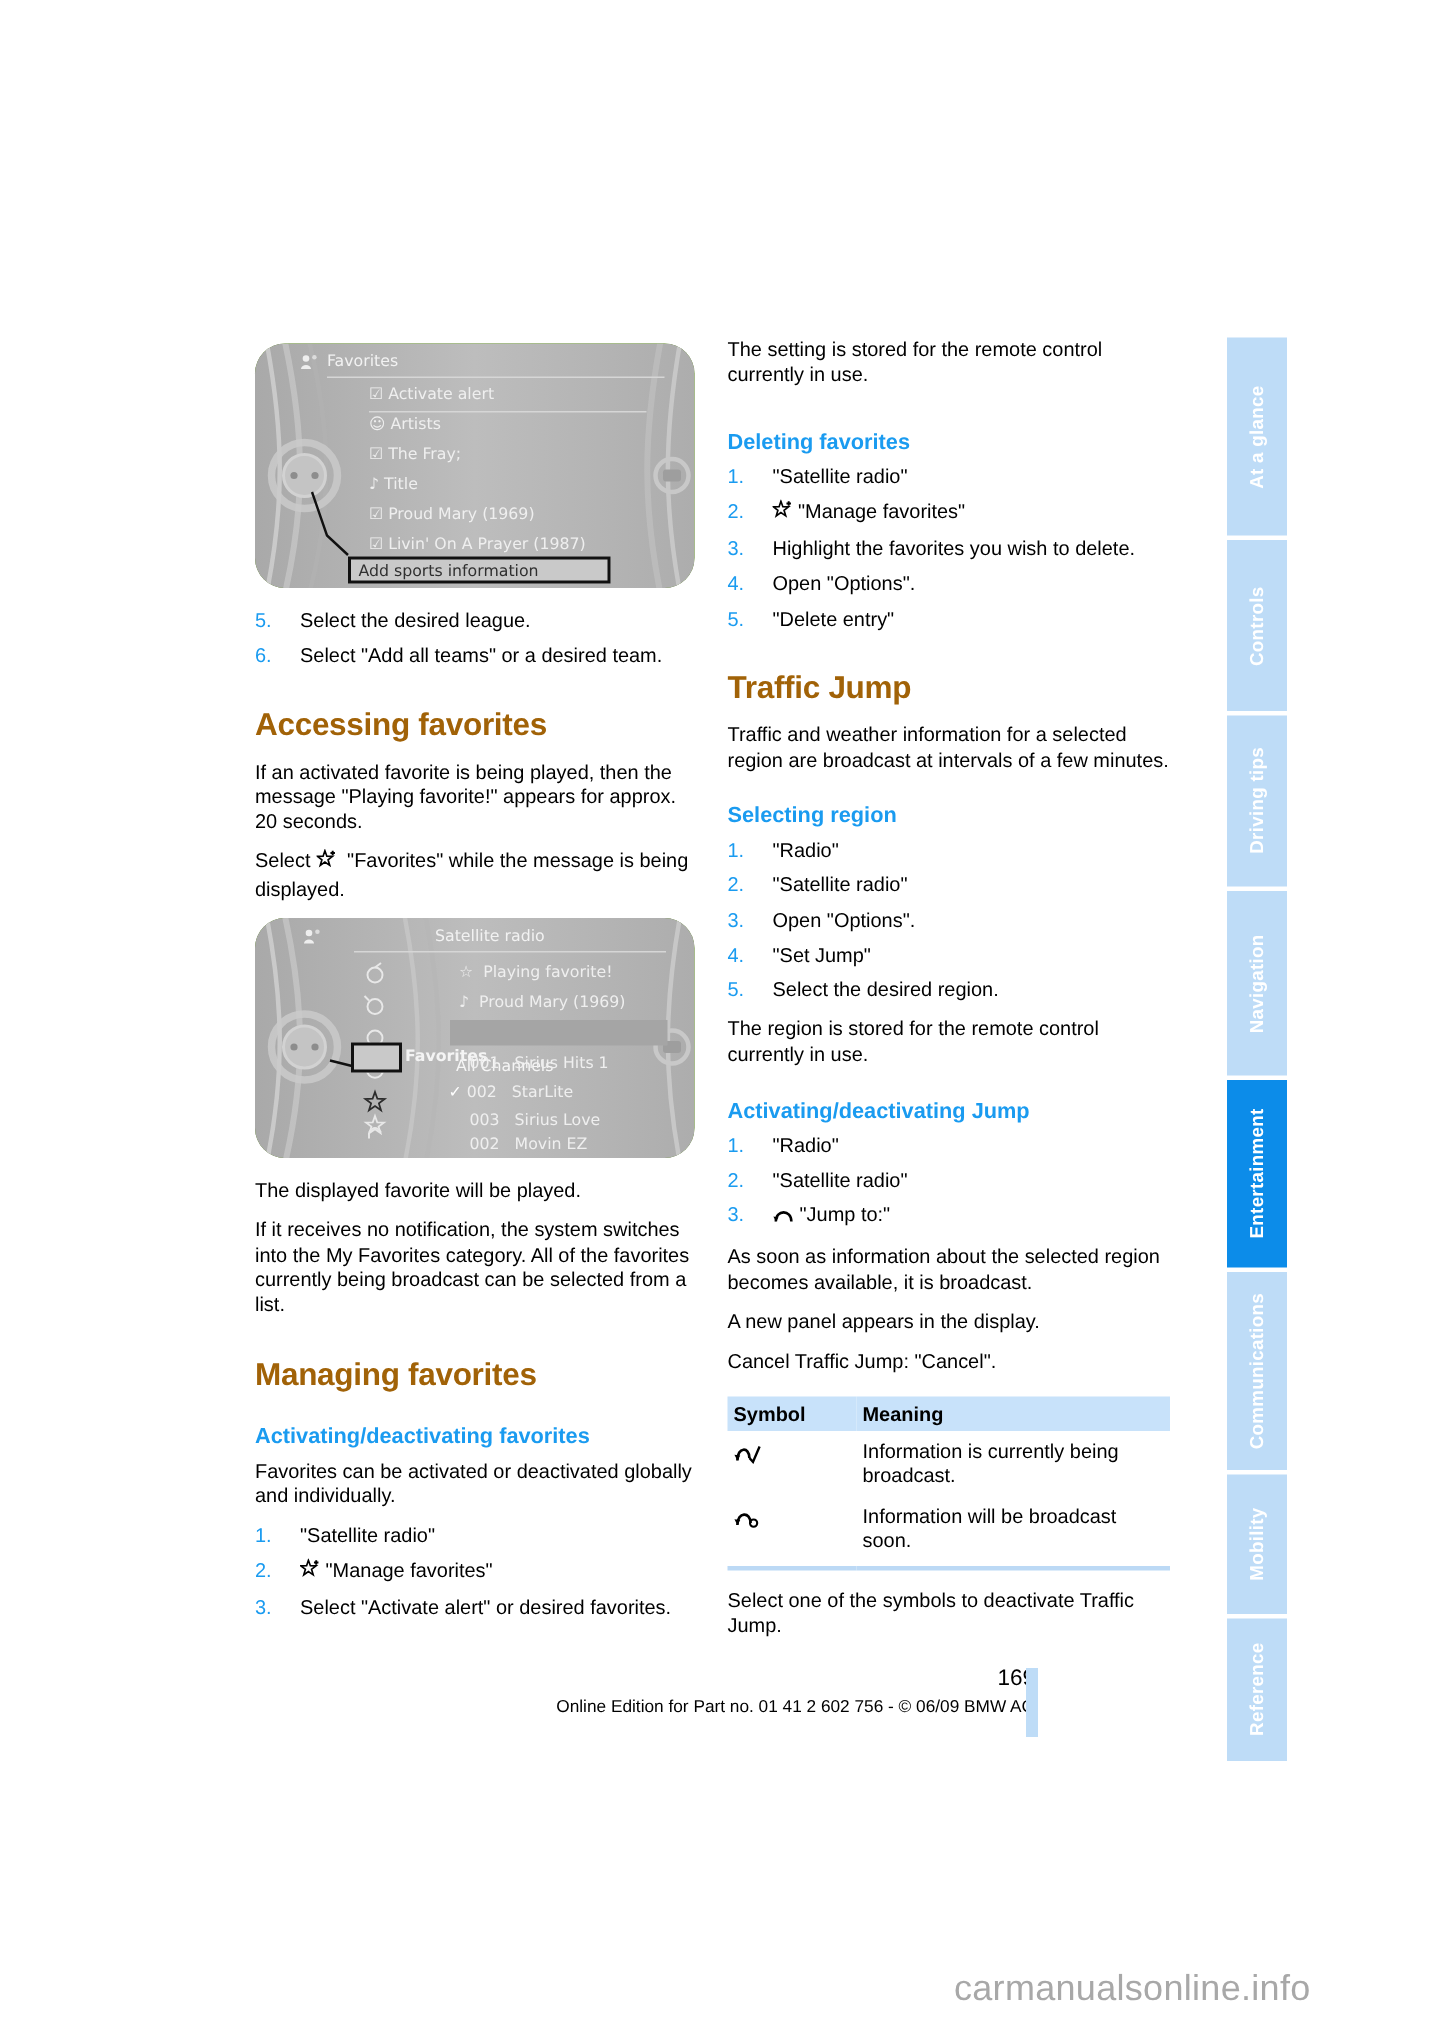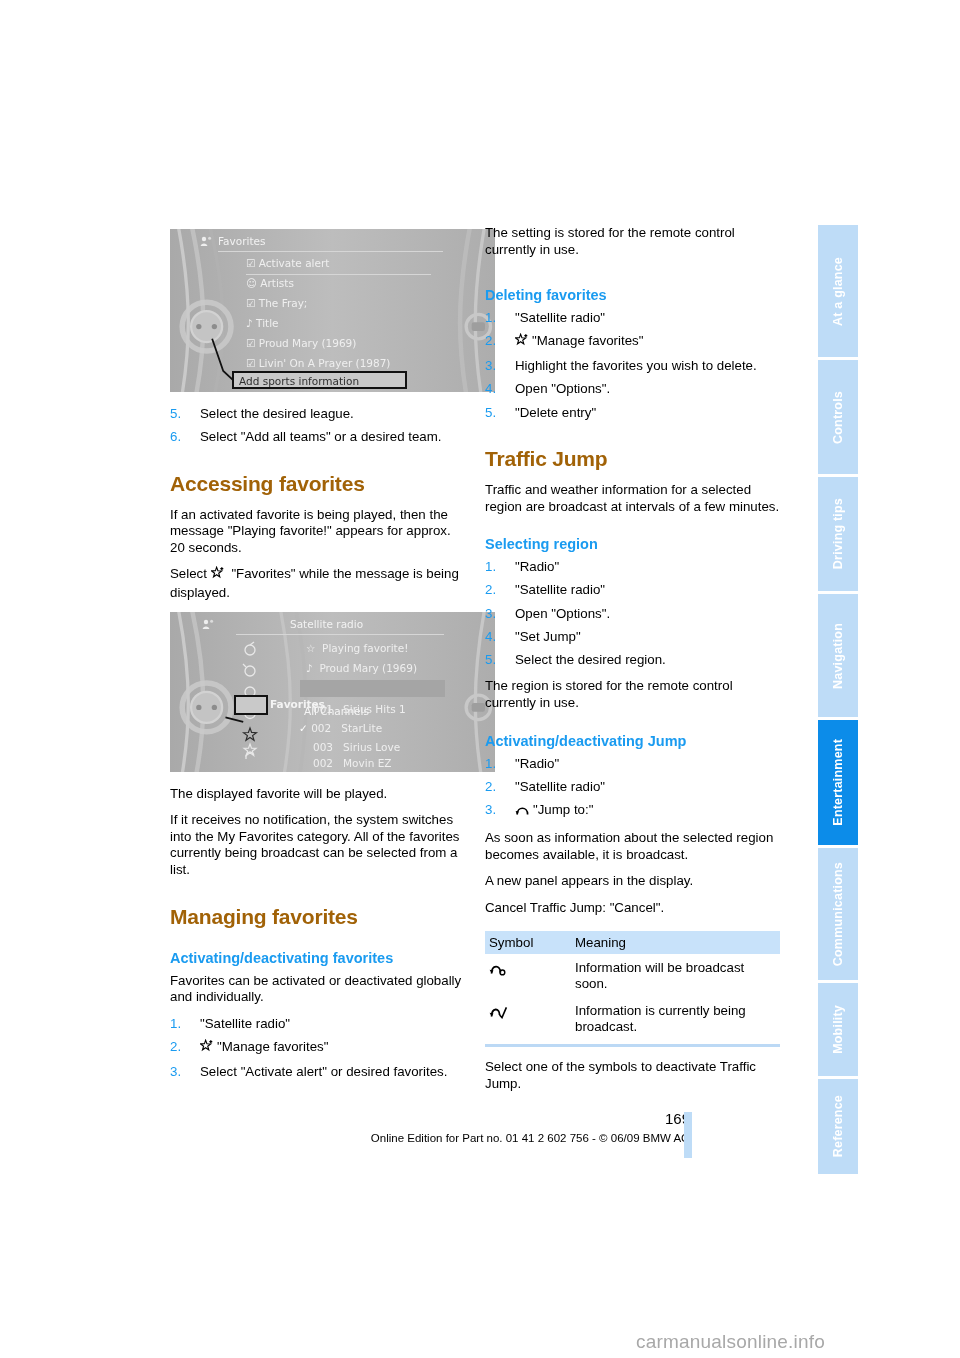--- a/index.html
+++ b/index.html
@@ -114,25 +114,26 @@
   }
   .inline-ico {
     display: inline-block;
     vertical-align: -2px;
     margin-right: 2px;
   }
 
   
   .idrive {
     position: relative;
-    width: 325px;
+    width: 293px;
     height: 163px;
     background: #4d7c0f;
     margin: 4px 0 14px 0;
     overflow: hidden;
+    border-radius: 20px;
   }
   .idrive.img2 { height: 160px; }
   .idrive .bg-arcs {
     position: absolute;
     inset: 0;
   }
   .idrive .scr-title {
     position: absolute;
     font-size: 10.5px;
     color: #f2f2f2;
@@ -173,21 +174,21 @@
   
   table.symtable {
     width: 295px;
     border-collapse: collapse;
     margin: 14px 0 12px 0;
   }
   table.symtable thead th {
     background: #c8e2fa;
     text-align: left;
     font-size: 13.3px;
-    font-weight: normal;
+    font-weight: bold;
     padding: 4px 4px 4px 4px;
     color: #000;
     margin-left: 35px;
   }
   table.symtable thead th.sym-col { width: 78px; }
   table.symtable tbody td {
     font-size: 13.3px;
     line-height: 16.6px;
     padding: 6px 4px 4px 4px;
     vertical-align: top;
@@ -225,25 +226,24 @@
     top: 1112px;
     width: 8px;
     height: 46px;
     background: #bedcf7;
   }
 
   #watermark {
     position: absolute;
     left: 636px;
     top: 1312px;
-    font-size: 19px;
+    font-size: 24px;
     color: #a8a8a8;
     letter-spacing: 0.2px;
     white-space: nowrap;
-    margin-top: 19px;
   }
 </style>
 </head>
 <body>
 
 <div id="page">
 
   <div id="sidebar">
     <div class="tab" style="flex:0 0 132px">
         <span class="tab-label">At a glance</span>
@@ -460,40 +460,40 @@
         <tr>
           <th class="sym-col">Symbol</th>
           <th>Meaning</th>
         </tr>
       </thead>
       <tbody>
         <tr>
           <td>
             <span>
               <svg width="20" height="16" viewBox="0 0 20 16">
+                  <path d="M2.6 13.6 C 2.6 4.4, 10.6 4.4, 10.6 12.0" fill="none" stroke="#000" stroke-width="1.8"></path>
+                  <path d="M2.6 13.6 l-2 -3.8 l3.9 .6 Z" fill="#000"></path>
+                  <path d="M10.6 12.0 L 13.0 14.6 L 17.4 4.4" fill="none" stroke="#000" stroke-width="1.6"></path>
+                </svg>
+            </span>
+          </td>
+          <td>Information is currently being broadcast.</td>
+        </tr>
+        <tr>
+          <td>
+            <span>
+              <svg width="20" height="16" viewBox="0 0 20 16">
                   <path d="M2.6 13.6 C 2.6 4.6, 11.4 4.6, 11.4 12.4" fill="none" stroke="#000" stroke-width="1.8"></path>
                   <path d="M2.6 13.6 l-2 -3.8 l3.9 .6 Z" fill="#000"></path>
                   <circle cx="13.4" cy="12.4" r="2.4" fill="none" stroke="#000" stroke-width="1.4"></circle>
                 </svg>
             </span>
           </td>
           <td>Information will be broadcast soon.</td>
         </tr>
-        <tr>
-          <td>
-            <span>
-              <svg width="20" height="16" viewBox="0 0 20 16">
-                  <path d="M2.6 13.6 C 2.6 4.4, 10.6 4.4, 10.6 12.0" fill="none" stroke="#000" stroke-width="1.8"></path>
-                  <path d="M2.6 13.6 l-2 -3.8 l3.9 .6 Z" fill="#000"></path>
-                  <path d="M10.6 12.0 L 13.0 14.6 L 17.4 4.4" fill="none" stroke="#000" stroke-width="1.6"></path>
-                </svg>
-            </span>
-          </td>
-          <td>Information is currently being broadcast.</td>
-        </tr>
       </tbody>
     </table>
 
     <p class="body-text">Select one of the symbols to deactivate Traffic Jump.</p>
   </div>
 
   <div id="footer">
     <div id="pagenum">169</div>
     <div id="edition">Online Edition for Part no. 01 41 2 602 756 - © 06/09 BMW AG</div>
   </div>

